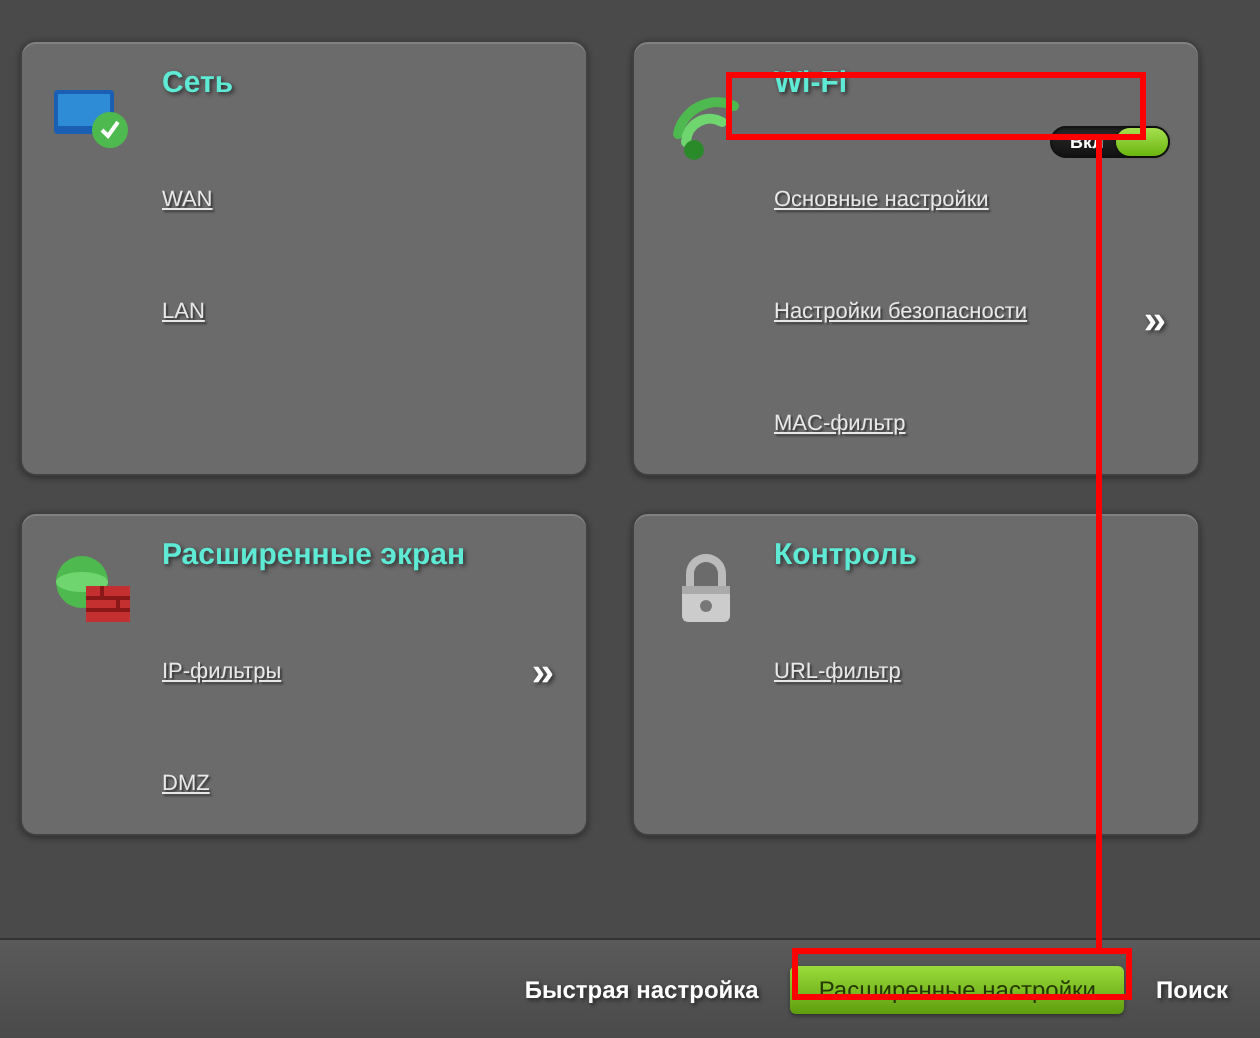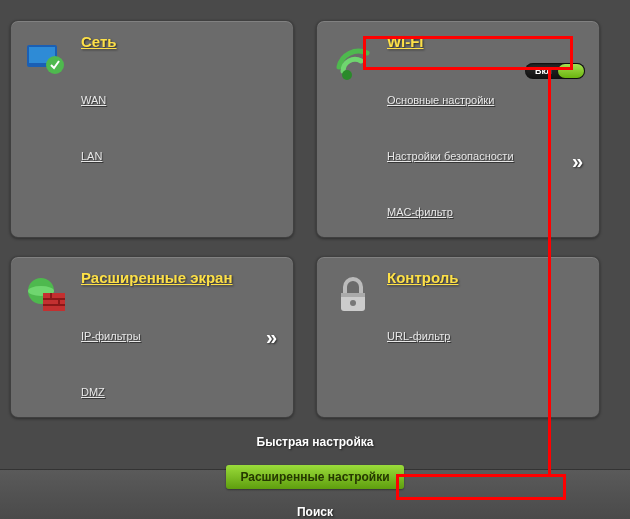--- a/index.html
+++ b/index.html
@@ -34,26 +34,25 @@
   }
   .tile .icon {
     width: 44px;
     height: 44px;
     flex: 0 0 44px;
     margin-right: 12px;
     margin-top: 4px;
   }
   .tile-body { flex: 1; min-width: 0; }
   .tile-title {
-    color: #fde047;
+    color: #5eead4;
     font-size: 15px;
     font-weight: bold;
     margin-bottom: 6px;
     text-shadow: 1px 1px 2px rgba(0,0,0,0.6);
-    text-decoration: underline;
   }
   .tile-links a {
     display: table;
     color: #e8e8e8;
     font-size: 11px;
     text-decoration: underline;
     margin-bottom: 3px;
     text-shadow: 1px 1px 1px rgba(0,0,0,0.5);
     margin-top: 44px;
   }
@@ -102,37 +101,36 @@
     left: 0; right: 0;
     bottom: 0;
     height: 50px;
     background: linear-gradient(#5a5a5a,#4a4a4a);
     border-top: 1px solid rgba(0,0,0,0.3);
     display: flex;
     align-items: center;
     justify-content: flex-end;
     padding: 0 16px;
     gap: 16px;
-    flex-direction: column;
   }
   .footer-link {
     color: #fff;
     font-size: 12px;
     font-weight: bold;
     text-shadow: 1px 1px 2px rgba(0,0,0,0.6);
     cursor: pointer;
   }
   .footer-btn {
     background: linear-gradient(#9adc3a,#5e9e0e);
     border: none;
     border-radius: 3px;
     padding: 5px 14px;
     color: #253800;
     font-size: 12px;
-    font-weight: bold;
+    font-weight: normal;
     cursor: pointer;
     box-shadow: 0 1px 2px rgba(0,0,0,0.4);
   }
   
   .hl-box1 {
     position: absolute;
     border: 3px solid #f00;
     pointer-events: none;
   }
   .hl-line {

